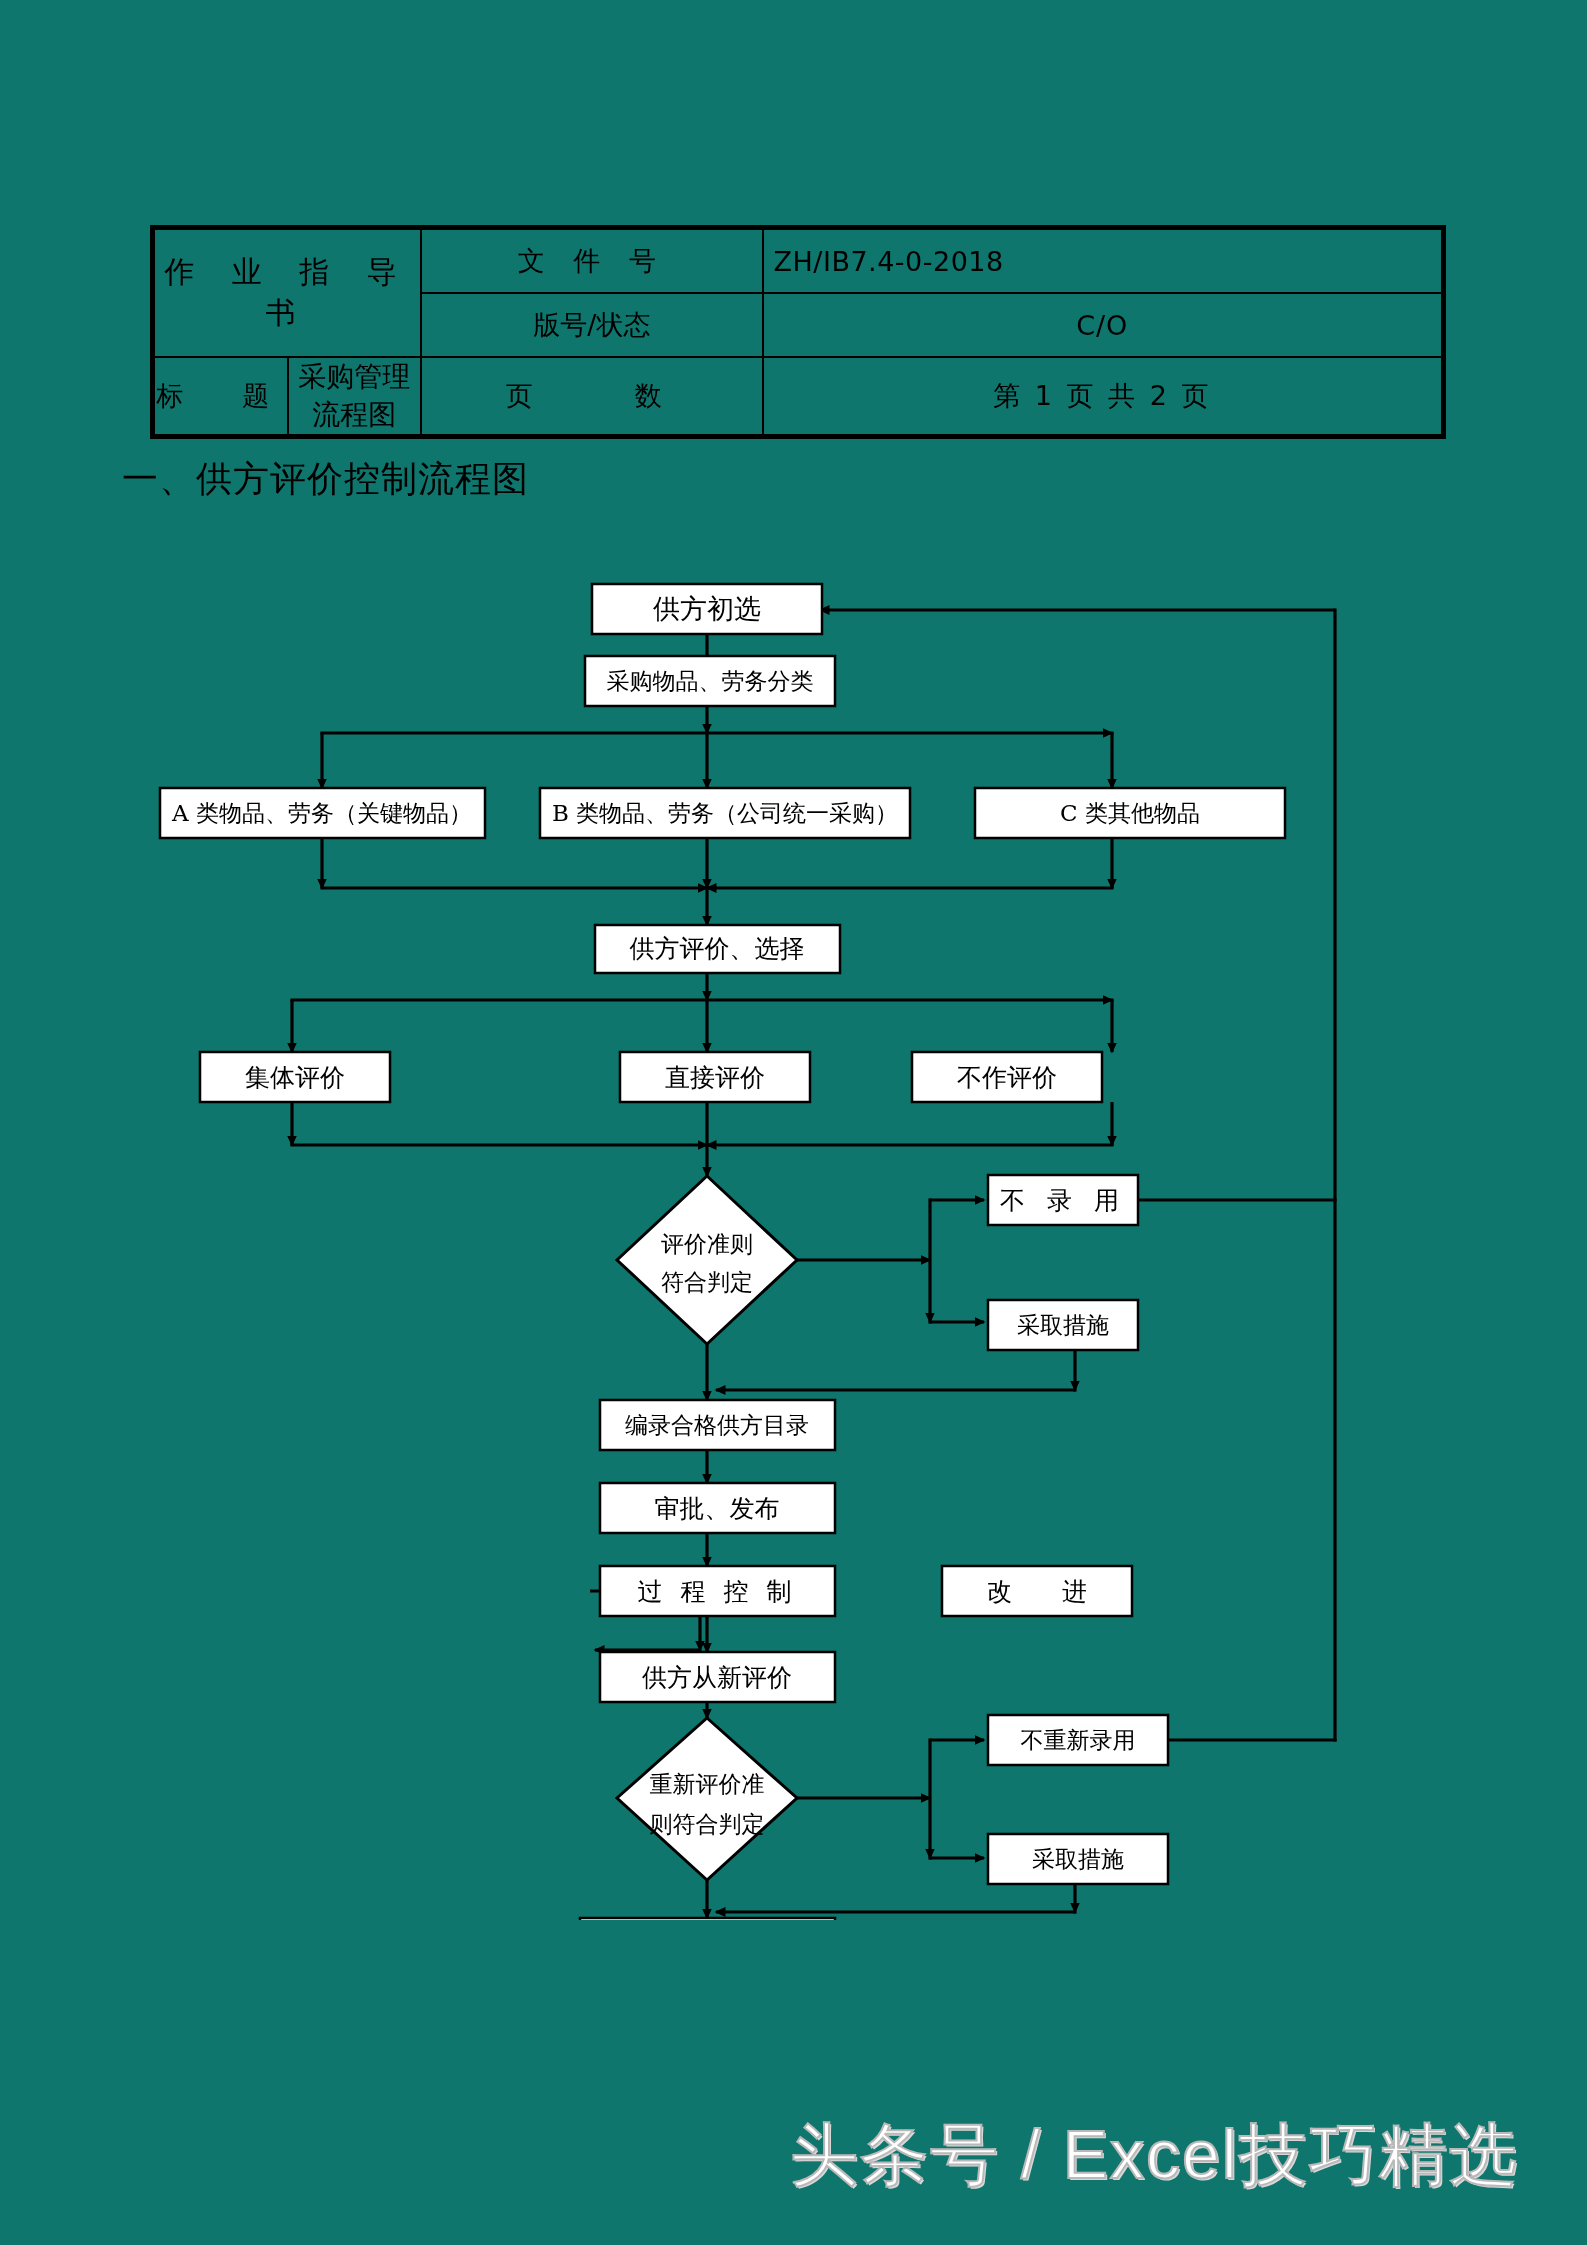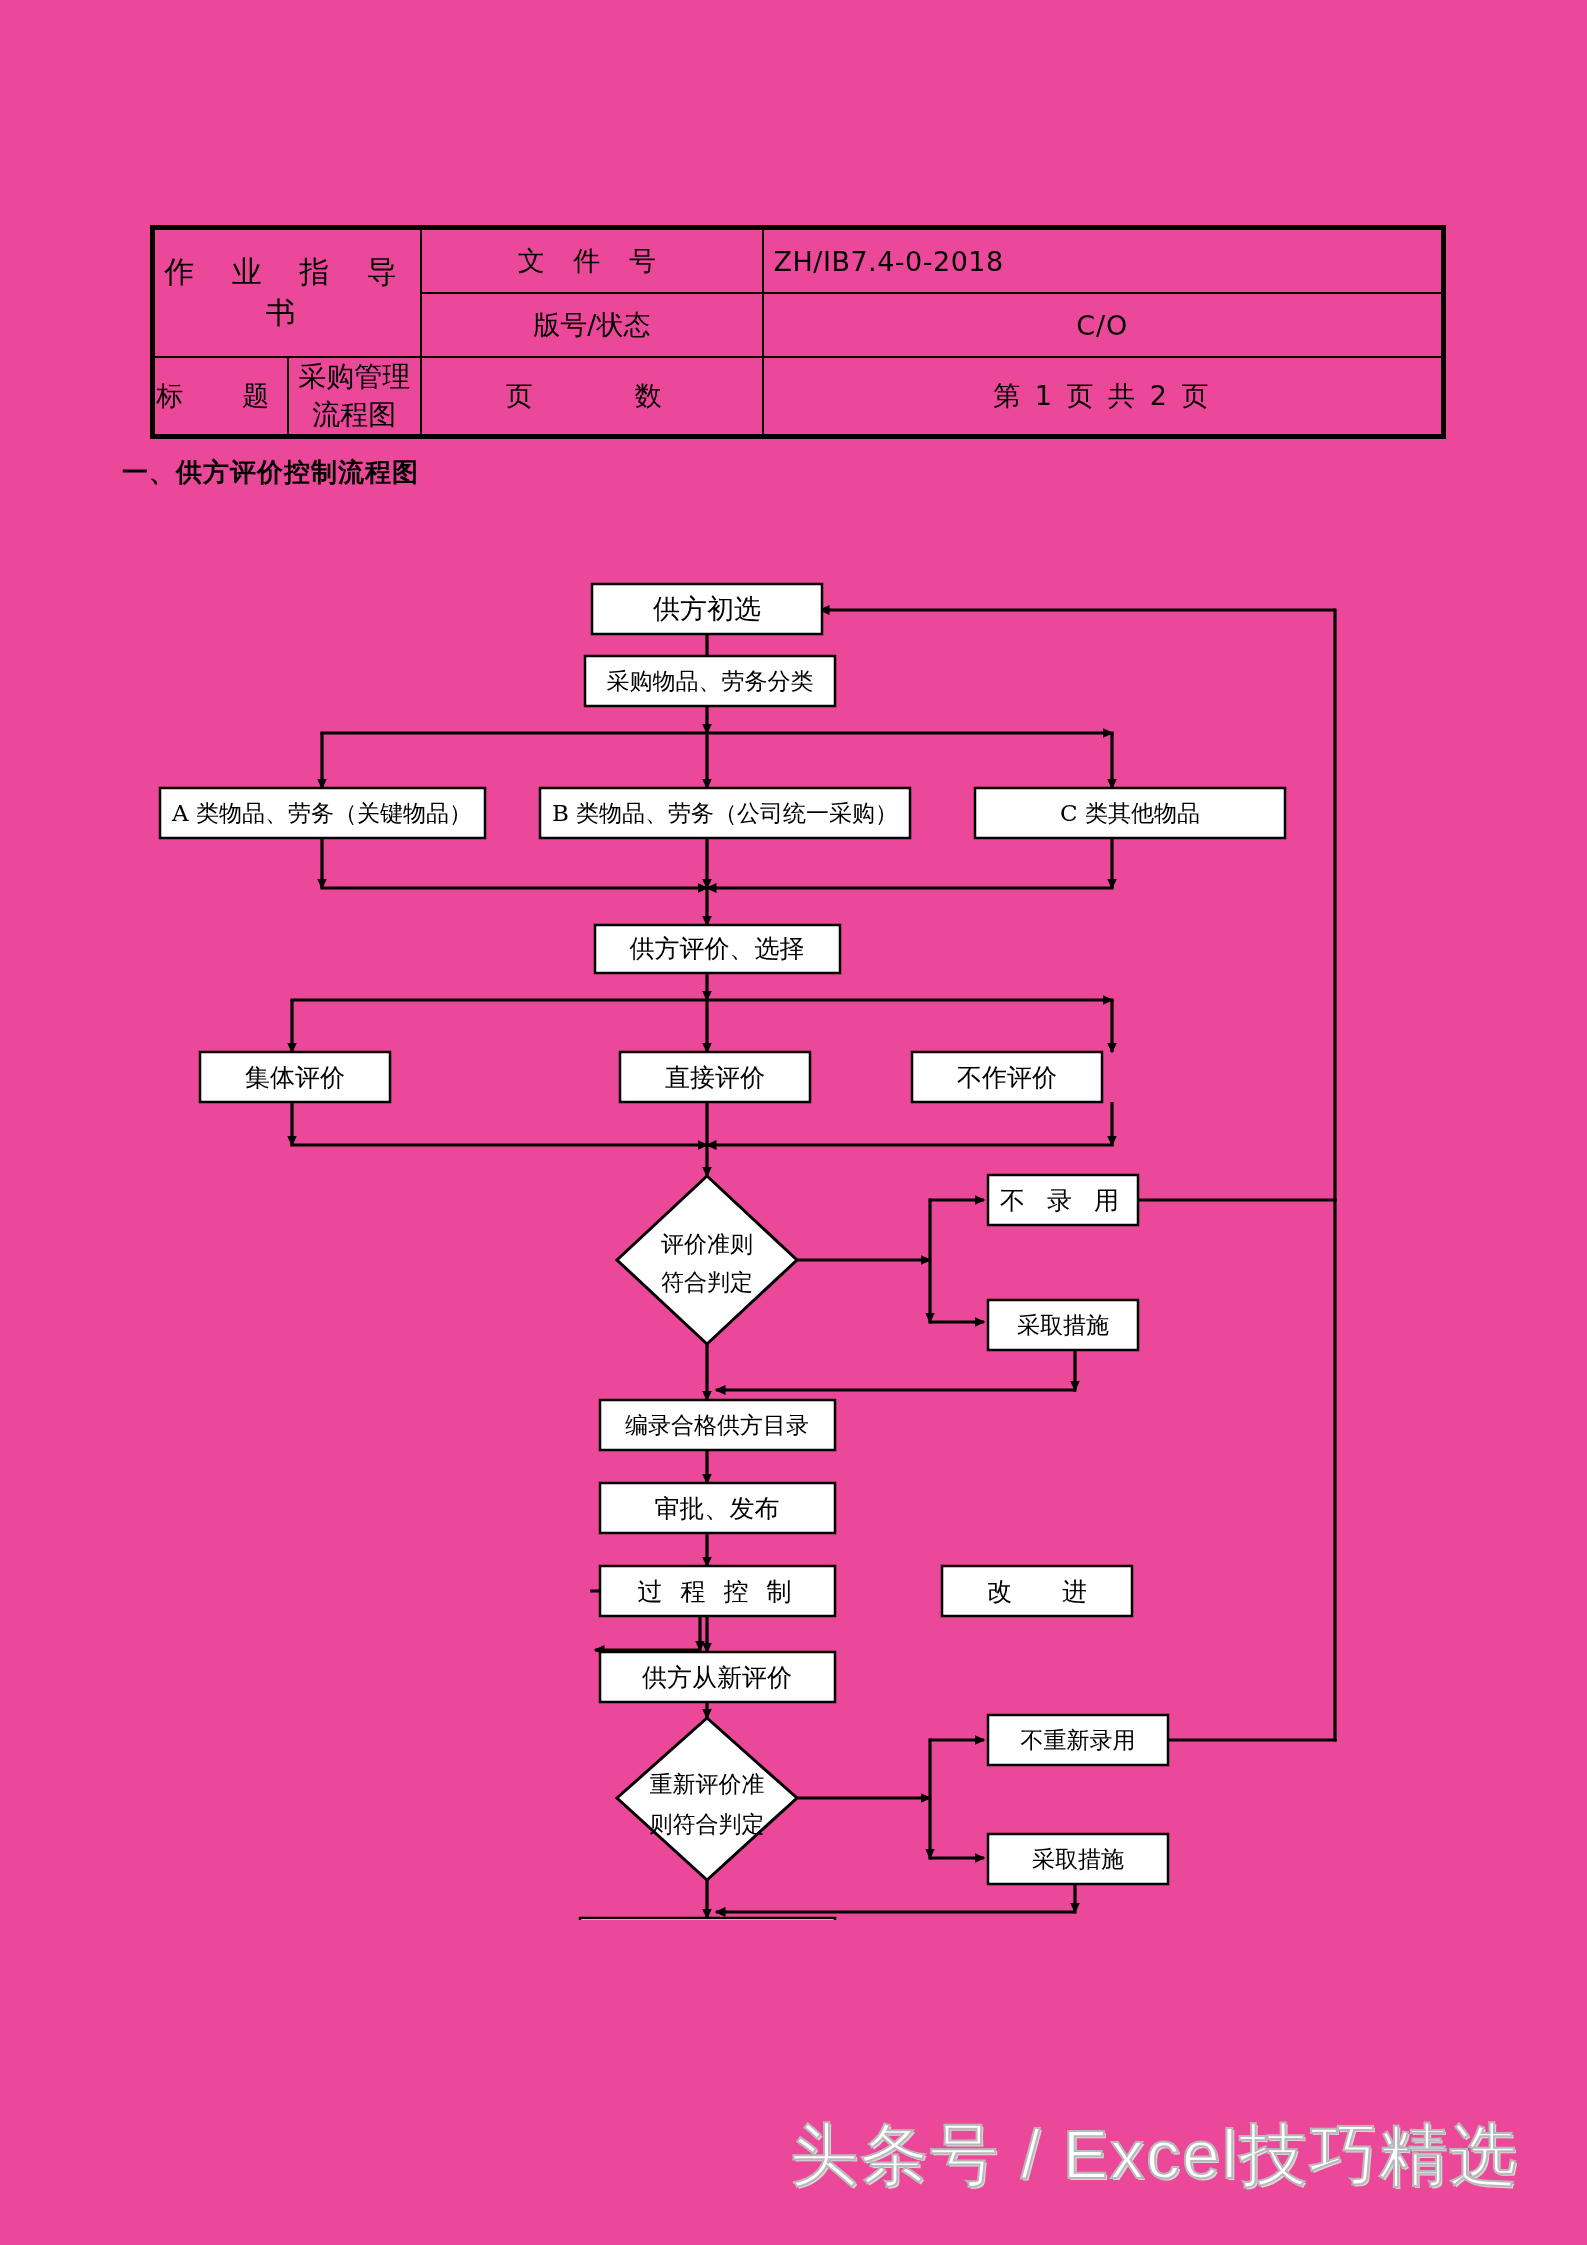--- a/index.html
+++ b/index.html
@@ -1,21 +1,21 @@
 <!DOCTYPE html>
 <html><head>
 <meta charset="utf-8">
 <style>
   html,body{margin:0;padding:0;background:#ffffff;}
   body{
     width:1587px;height:2245px;position:relative;overflow:hidden;
     font-family:"Liberation Serif","DejaVu Serif",serif;
     color:#000;
   }
-  .page{position:absolute;inset:0;background:#ec4899;padding-left:28px;}
+  .page{position:absolute;inset:0;background:#0f766e;padding-left:28px;}
 
   
   .doc-header{
     position:absolute;left:150px;top:225px;width:1290px;
     border:3px solid #000;border-collapse:collapse;
   }
   .doc-header table{border-collapse:collapse;width:100%;table-layout:fixed;}
   .doc-header td{
     border:2px solid #000;
     text-align:center;vertical-align:middle;
@@ -33,21 +33,21 @@
   .spaced-wide{letter-spacing:16px;}
   .title-cell{font-size:30px;letter-spacing:14px;}
   .docnum{font-family:"DejaVu Sans Mono","Liberation Mono",monospace;font-size:26px;text-align:left !important;padding-left:10px !important;letter-spacing:0.5px;}
   .ver{font-family:"DejaVu Sans Mono","Liberation Mono",monospace;font-size:27px;letter-spacing:1px;}
   .pages{font-size:27px;letter-spacing:3px;}
 
   
   .section-heading{
     position:absolute;left:122px;top:455px;
     font-family:"DejaVu Sans","Liberation Sans",sans-serif;
-    font-weight:bold;font-size:26px;letter-spacing:1px;
+    font-weight:normal;font-size:36px;letter-spacing:1px;
   }
 
   
   .flow{position:absolute;left:0;top:500px;width:1587px;height:1420px;}
   .flow text{
     font-family:"DejaVu Serif","Liberation Serif",serif;
     fill:#000;
   }
   .nodelabel{font-size:25px;}
   .nodelabel-sm{font-size:23px;}

